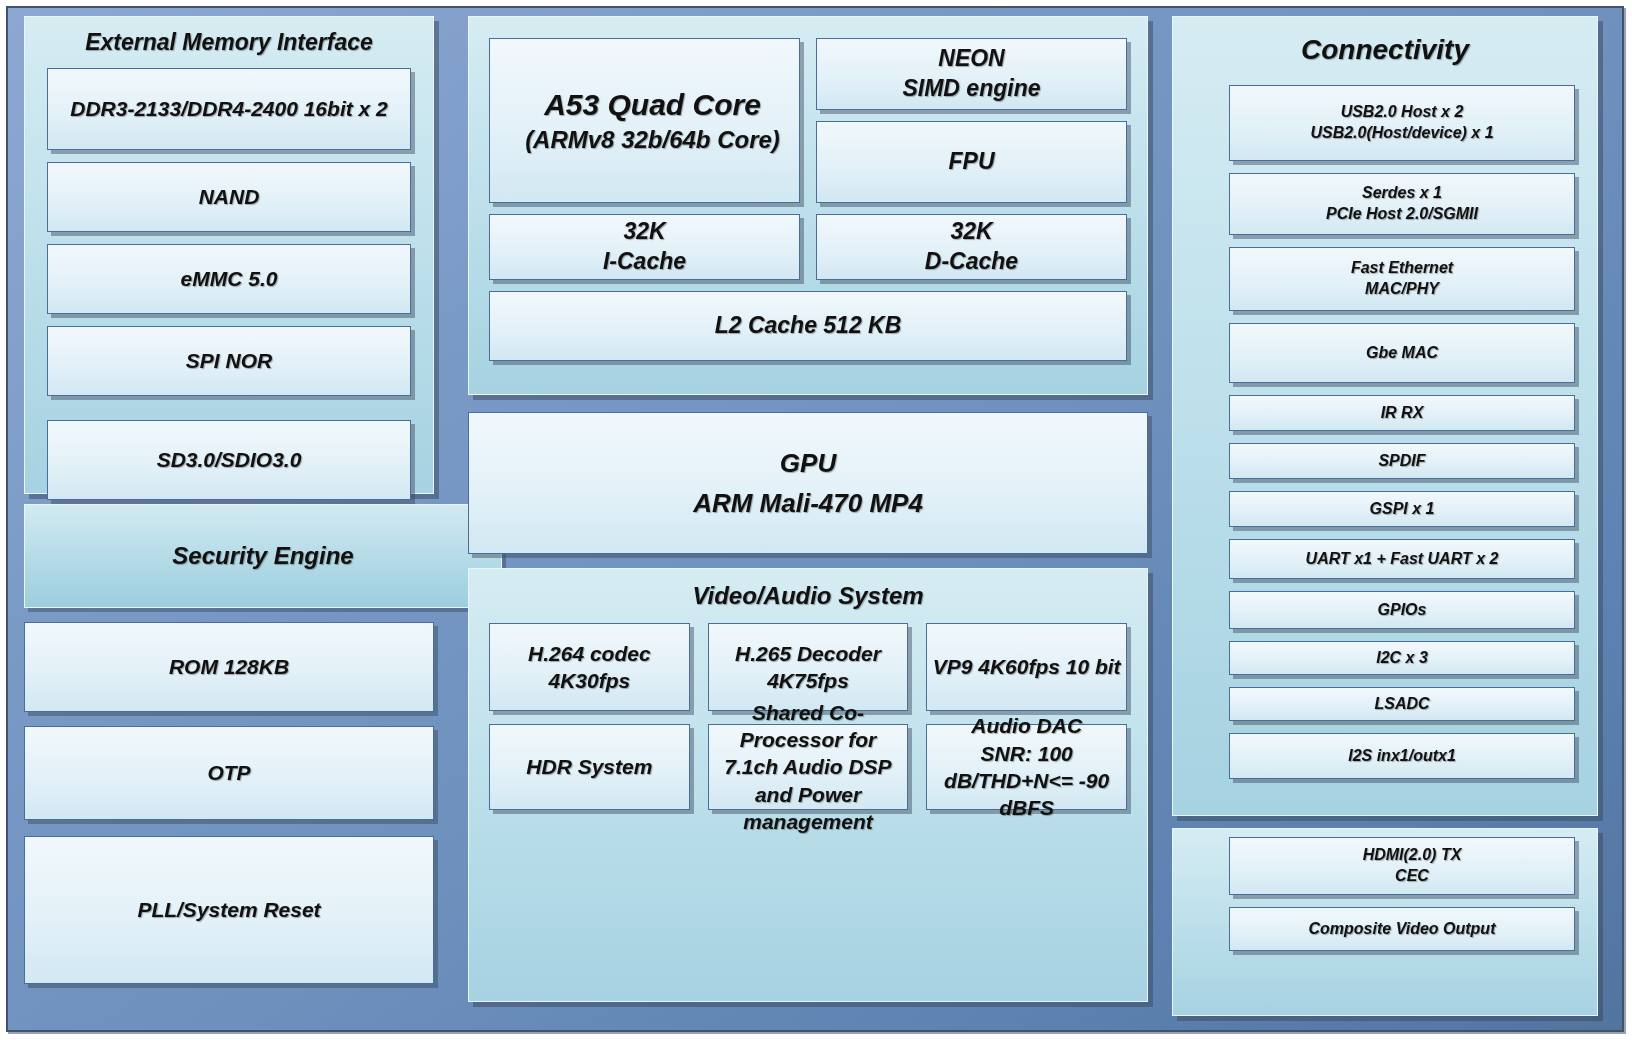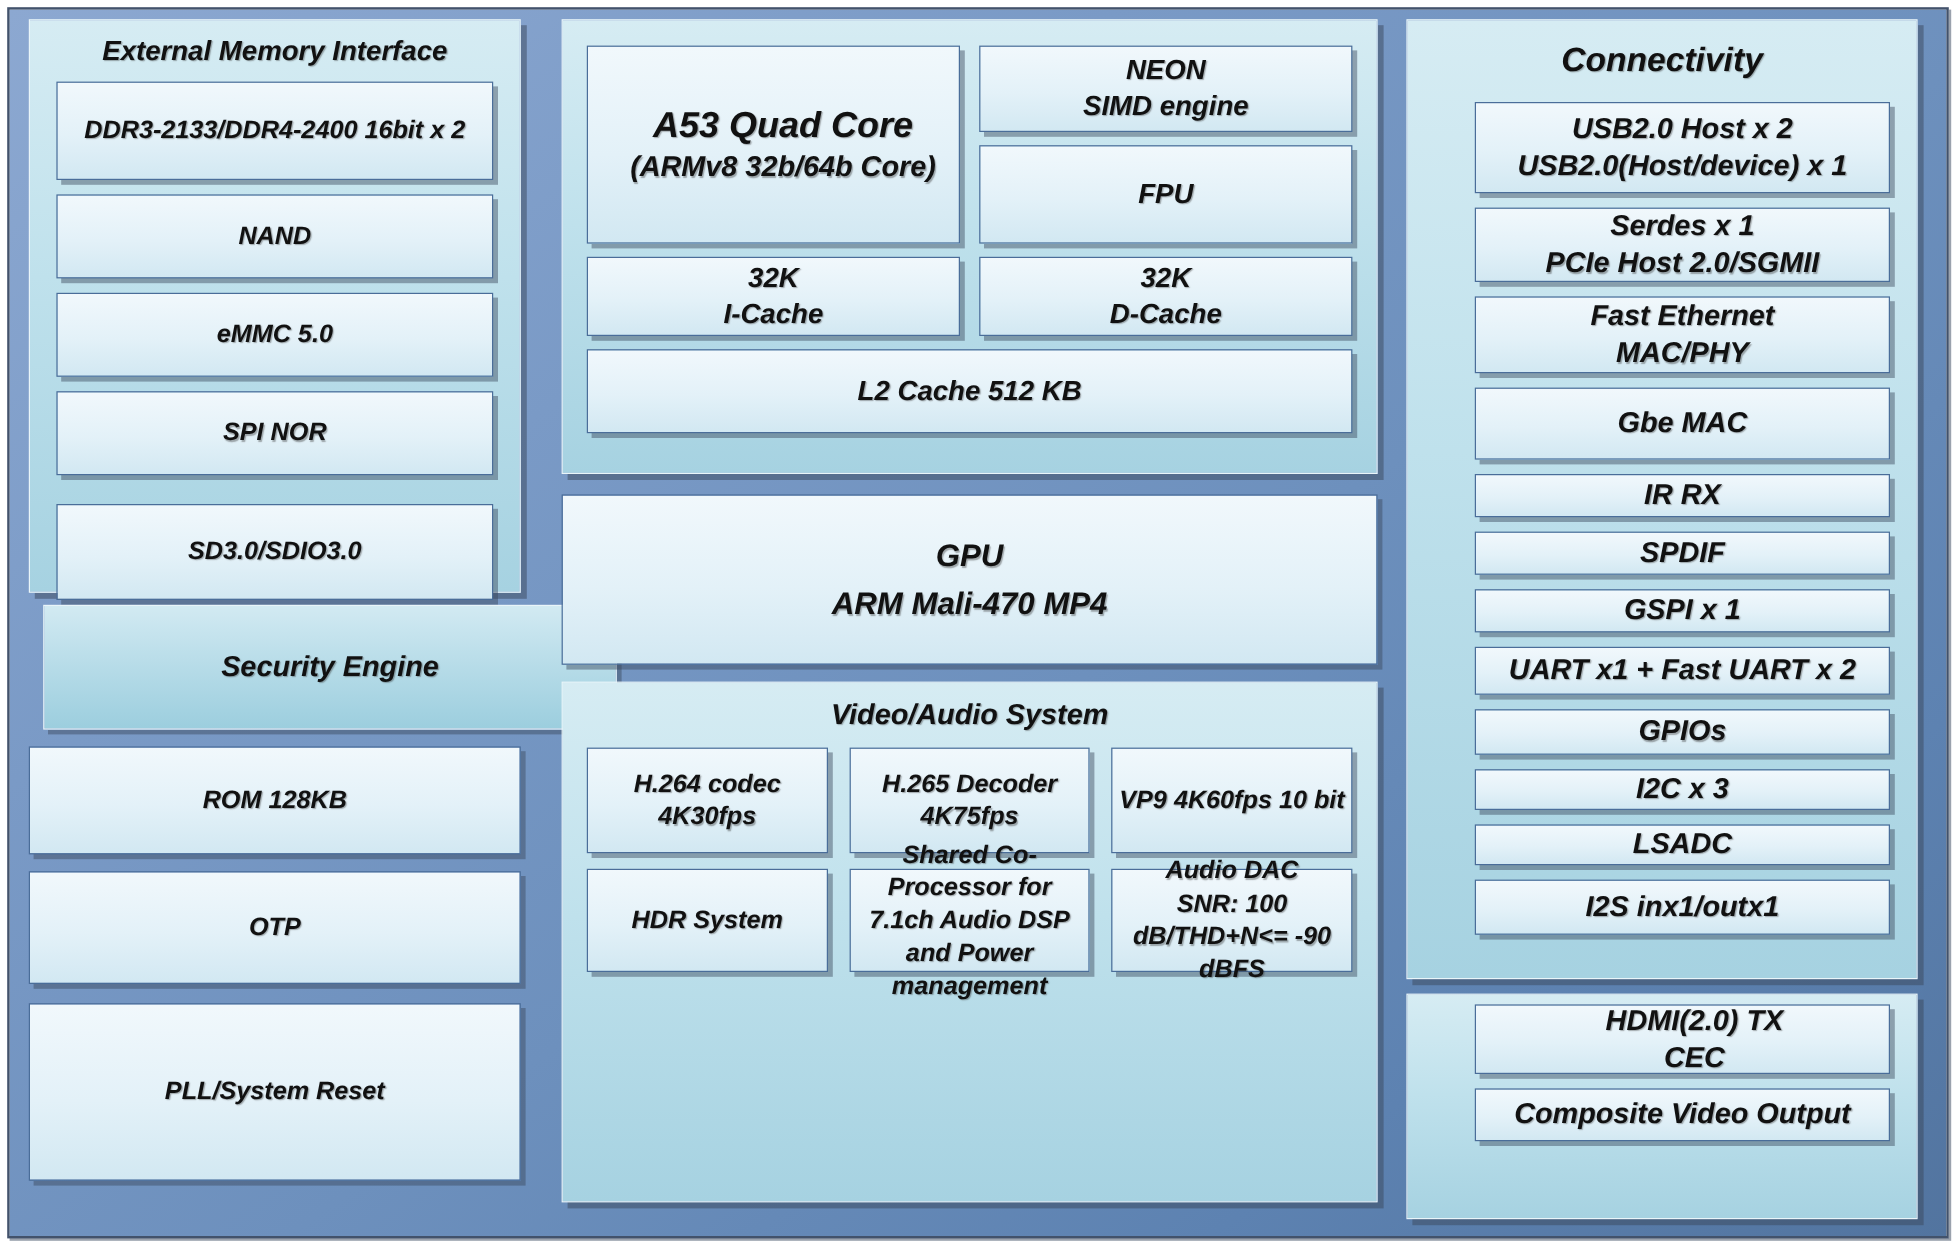--- a/index.html
+++ b/index.html
@@ -42,42 +42,42 @@
   .conn-body{gap:12px;}
   .disp-body{gap:12px;}
   .cpu-grid{
     display:grid;grid-template-columns:1fr 1fr;grid-template-rows:72px 82px 66px 70px;
     gap:11px 16px;
   }
   .vas-grid{
     display:grid;grid-template-columns:1fr 1fr 1fr;grid-template-rows:88px 86px 138px;
     gap:13px 18px;
   }
-  .fz21{font-size:21px;} .fz20{font-size:24px;margin-left:34px;} .fz23{font-size:23px;}
+  .fz21{font-size:21px;} .fz20{font-size:16px;margin-left:34px;} .fz23{font-size:23px;}
   .a53-title{font-size:30px;line-height:1.25;}
   .a53-sub{font-size:24px;line-height:1.3;}
   .gpu-box{font-size:26px;line-height:1.55;}
   .sec-label{font-size:24px;}
 </style>
 </head>
 <body>
 
 <div class="stage">
   <div class="frame">
 
     <section class="panel col-flex emi-body" style="left:16px;top:8px;width:410px;height:478px;padding:12px 22px 14px 22px;">
       <h2 class="ptitle" style="font-size:23px;height:40px;display:flex;align-items:center;justify-content:center;">External Memory Interface</h2>
       <div class="box fz21" style="height:82px;flex:none;">DDR3-2133/DDR4-2400 16bit x 2</div>
       <div class="box fz21" style="height:70px;flex:none;">NAND</div>
       <div class="box fz21" style="height:70px;flex:none;">eMMC 5.0</div>
       <div class="box fz21" style="height:70px;flex:none;">SPI NOR</div>
       <div class="box fz21" style="height:80px;flex:none;margin-top:12px;">SD3.0/SDIO3.0</div>
     </section>
 
-    <div class="box teal standalone sec-label" style="left:28px;top:496px;width:478px;height:104px;">Security Engine</div>
+    <div class="box teal standalone sec-label" style="left:16px;top:496px;width:478px;height:104px;">Security Engine</div>
 
     <div class="box standalone fz21" style="left:16px;top:614px;width:410px;height:90px;">ROM 128KB</div>
 
     <div class="box standalone fz21" style="left:16px;top:718px;width:410px;height:94px;">OTP</div>
 
     <div class="box standalone fz21" style="left:16px;top:828px;width:410px;height:148px;">PLL/System Reset</div>
 
     <section class="panel" style="left:460px;top:8px;width:680px;height:379px;padding:21px 20px;">
       <div class="cpu-grid">
         <div class="box" style="grid-row:1/3;padding-left:16px;">

